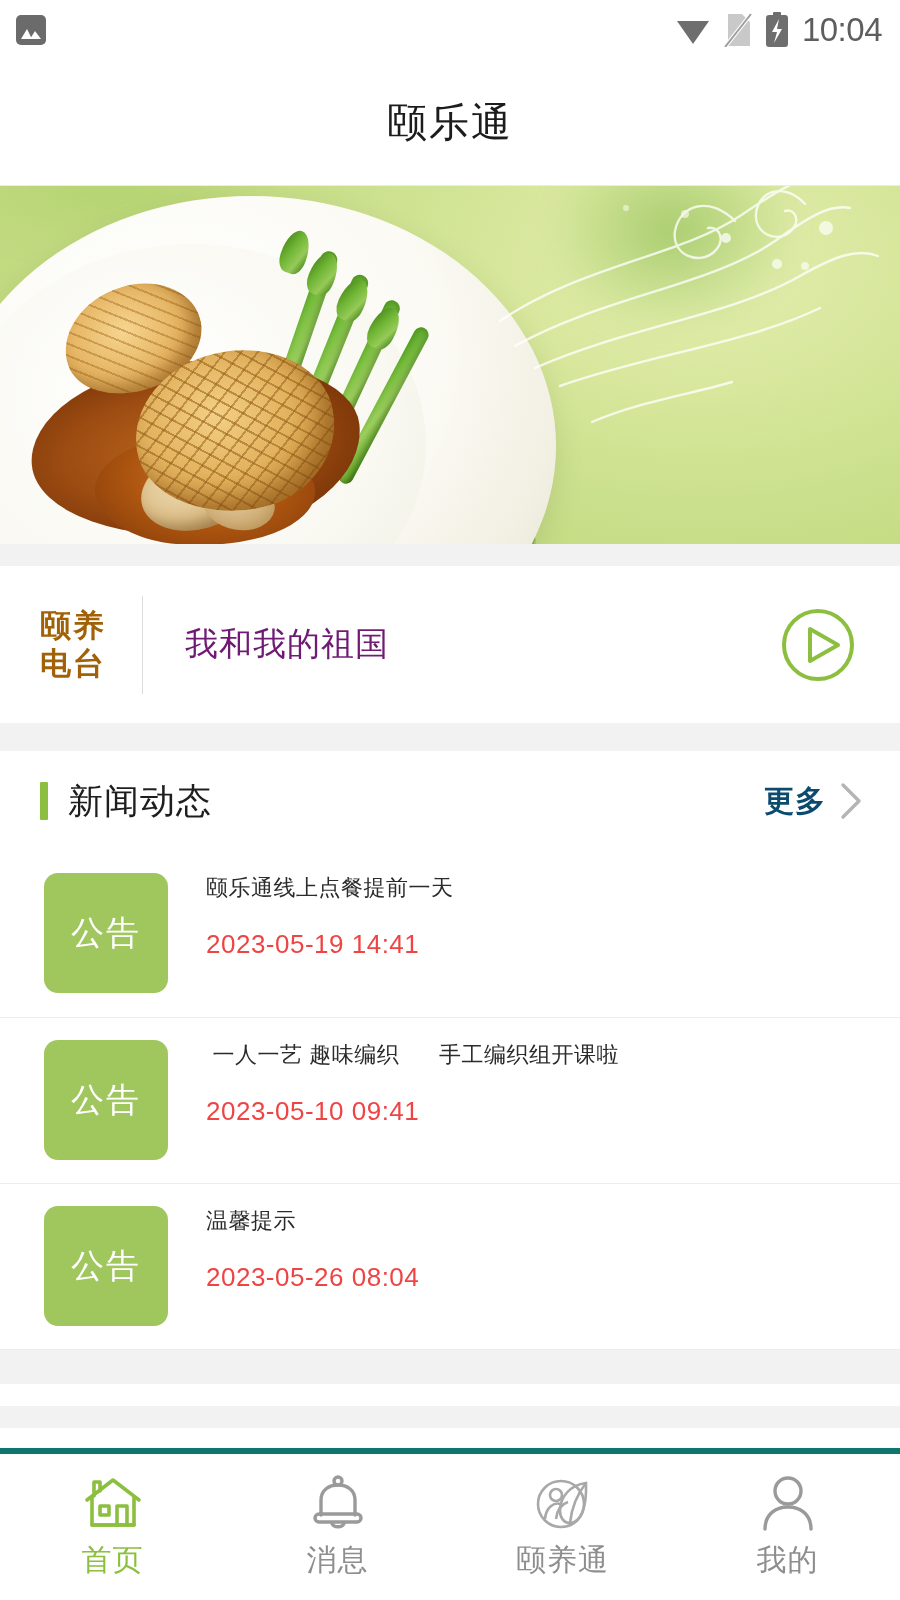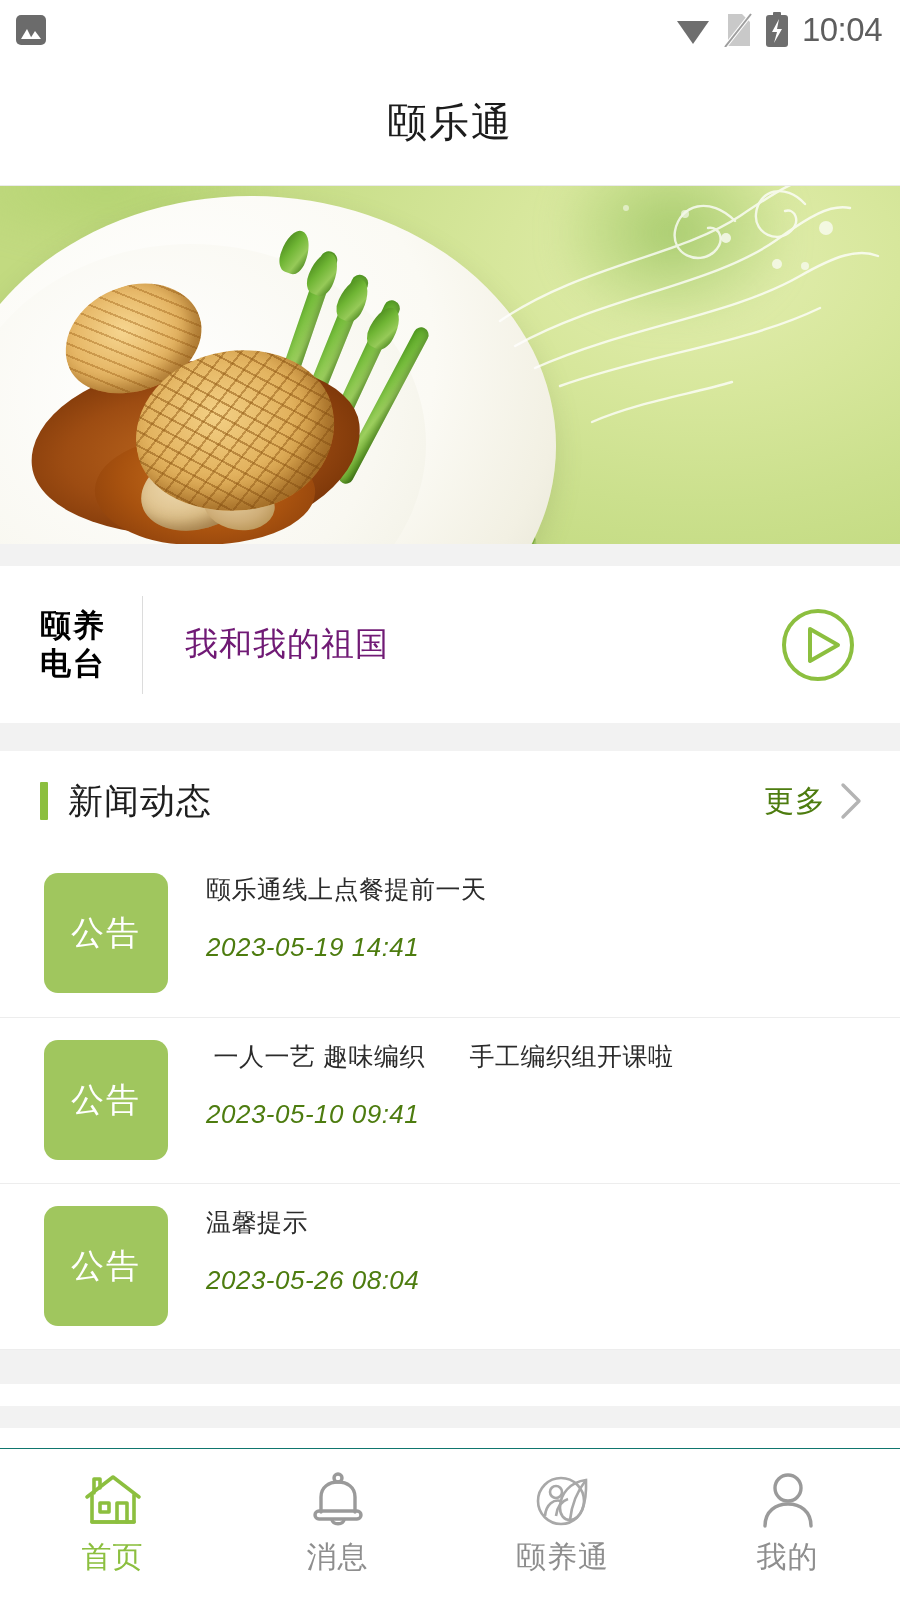--- a/index.html
+++ b/index.html
@@ -138,57 +138,57 @@
   .dot { position:absolute; border-radius:50%; background:rgba(255,255,255,.82); }
 
   
   .gap { background:#f2f2f2; width:100%; }
 
   
   .radio {
     height:157px; background:#fff; display:flex; align-items:center; padding:0 44px 0 40px;
   }
   .radio-label {
-    color:#000000; font-weight:bold; font-size:31px; line-height:38px;
+    color:#a16207; font-weight:bold; font-size:31px; line-height:38px;
     letter-spacing:2px; text-align:center; white-space:nowrap;
   }
   .radio-sep { width:1px; height:98px; background:#dcdcdc; margin:0 42px 0 36px; }
   .radio-title { flex:1; font-size:33px; color:#701a75; letter-spacing:1px; }
   .play-btn { width:76px; height:76px; flex:0 0 76px; }
 
   
   .news-head {
     height:100px; display:flex; align-items:center; padding:0 38px 0 40px; background:#fff;
   }
   .news-bar { width:8px; height:38px; background:#8cbf3f; border-radius:1px; margin-right:20px; }
   .news-title { font-size:35px; color:#1e1e1e; letter-spacing:1px; flex:1; }
-  .more-txt { font-size:30px; color:#4d7c0f; letter-spacing:1px; margin-right:14px; }
+  .more-txt { font-size:30px; color:#0c4a6e; letter-spacing:1px; margin-right:14px;font-weight:bold; }
   .chev { width:22px; height:38px; }
 
   .news-item {
     display:flex; align-items:flex-start; padding:22px 20px 22px 44px;
     background:#fff; border-top:1px solid #ededed; height:166px;
   }
   .news-item:first-of-type { border-top:none; }
   .badge {
     width:124px; height:120px; border-radius:14px; background:#a0c65e;
     color:#fff; font-size:33px; letter-spacing:2px;
     display:flex; align-items:center; justify-content:center; flex:0 0 124px;
   }
   .news-body { margin-left:38px; flex:1; min-width:0; }
   .news-item-title {
-    font-size:25px; color:#2b2b2b; letter-spacing:.5px; white-space:pre;
+    font-size:22px; color:#2b2b2b; letter-spacing:.5px; white-space:pre;
     overflow:hidden; text-overflow:clip;
   }
-  .news-date { font-size:26px; color:#4d7c0f; margin-top:26px; letter-spacing:.5px;font-style:italic; }
+  .news-date { font-size:26px; color:#ef4444; margin-top:26px; letter-spacing:.5px; }
 
   
   .tabbar {
     position:absolute; left:0; bottom:0; width:100%; height:152px;
-    background:#fff; border-top:1px solid #0f766e;
+    background:#fff; border-top:6px solid #0f766e;
     display:flex; align-items:center;
   }
   .tab { flex:1; display:flex; flex-direction:column; align-items:center; justify-content:center; gap:8px; }
   .tab-ico { width:62px; height:58px; display:flex; align-items:center; justify-content:center; }
   .tab-label { font-size:30px; color:#8e8e8e; letter-spacing:1px; }
   .tab.active .tab-label { color:#8cbf3f; }
 </style>
 </head>
 <body>
 

